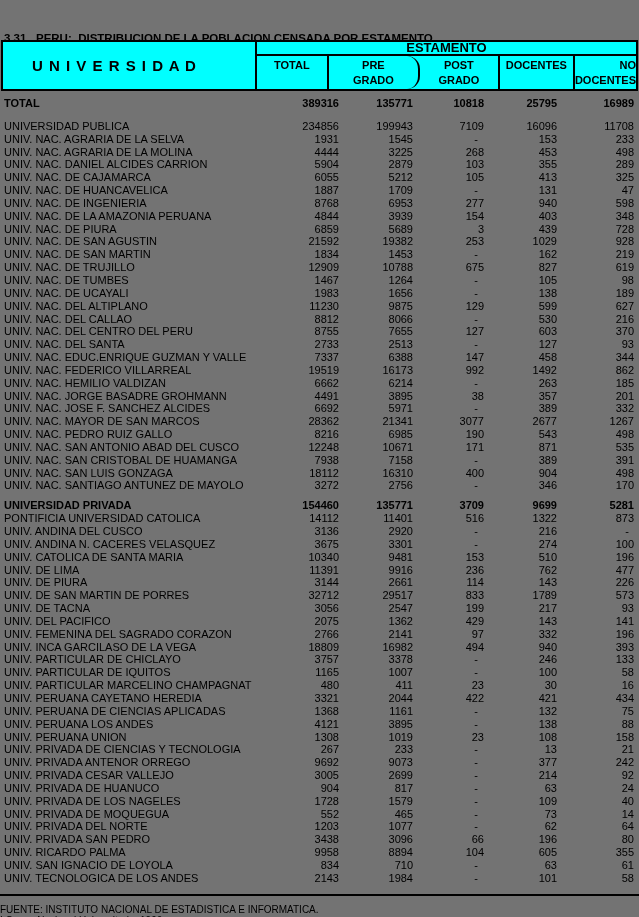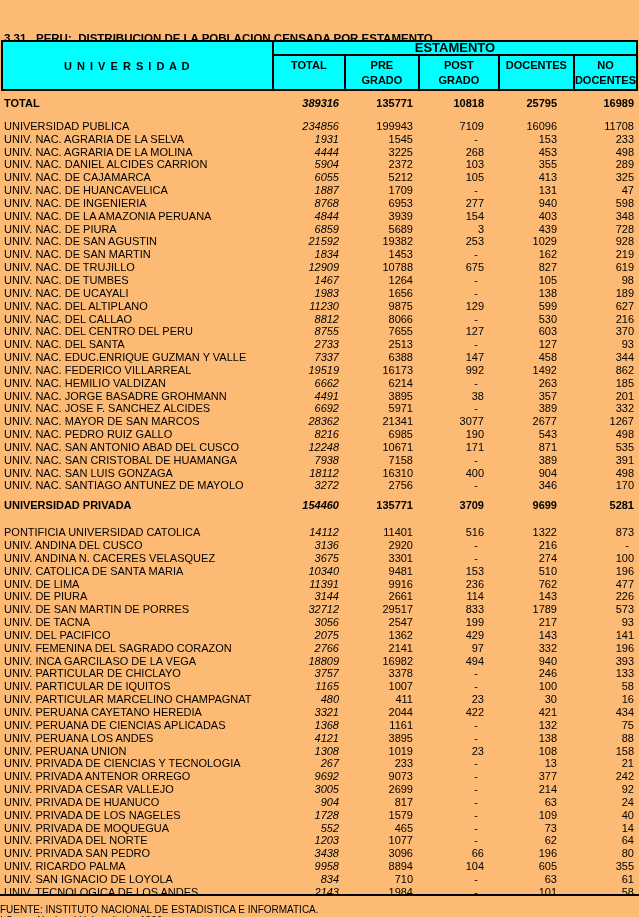--- a/index.html
+++ b/index.html
@@ -1,37 +1,37 @@
 <!DOCTYPE html>
 <html><head>
 <meta charset="utf-8">
 <style>
   html,body{margin:0;padding:0;background:#ffffff;}
   body{width:639px;height:917px;font-family:"Liberation Sans","DejaVu Sans",sans-serif;color:#000;}
-  .page{position:relative;width:639px;height:917px;overflow:hidden;background:#fdba74;}
+  .page{position:relative;width:639px;height:917px;overflow:hidden;background:#737373;}
 
   .title{position:absolute;left:4px;top:3px;font-size:11.5px;font-weight:bold;line-height:14px;white-space:pre;}
 
   .thead{position:absolute;left:1px;top:40px;width:637px;height:51px;box-sizing:border-box;
          background:#00FFFF;border:2px solid #000;display:flex;}
   .uni-cell{width:266px;box-sizing:content-box;border-right:2px solid #000;display:flex;align-items:center;
-            padding-left:29px;font-weight:bold;font-size:11px;letter-spacing:1px;margin-left:32px;}
+            padding-left:29px;font-weight:bold;font-size:15px;letter-spacing:1px;}
   .est-block{flex:1;display:flex;flex-direction:column;}
   .est-label{height:12px;border-bottom:2px solid #000;text-align:center;font-weight:bold;font-size:13px;line-height:12px;}
   .sub-cols{flex:1;display:flex;}
   .sub-col{box-sizing:border-box;border-right:2px solid #000;text-align:center;font-weight:bold;font-size:11px;
            line-height:15px;white-space:pre-line;padding-top:2px;}
-  .s0{width:72px;} .s1{width:74px;} .s2{width:80px;} .s3{width:75px;} .s4{flex:1;border-right:none;}
+  .s0{width:72px;} .s1{width:91px;border-radius:13px;} .s2{width:80px;} .s3{width:75px;} .s4{flex:1;border-right:none;text-align:right;}
 
   .tbody{position:absolute;left:0;top:91px;width:639px;}
   .row{display:flex;height:12.85px;line-height:12.85px;font-size:11px;white-space:nowrap;}
   .row.bold{font-weight:bold;}
   .name{width:267px;padding-left:4px;overflow:hidden;}
   .v{box-sizing:border-box;text-align:right;padding-right:4px;overflow:hidden;}
-  .v0{width:72px;font-style:italic;} .v1{width:74px;} .v2{width:71px;} .v3{width:75px;padding-right:6px;} .v4{width:76px;padding-right:5px;}
+  .v0{width:72px;} .v1{width:74px;} .v2{width:71px;} .v3{width:75px;padding-right:6px;} .v4{width:76px;padding-right:5px;}
   .v.dash{padding-right:10px;}
 
   .tfoot{position:absolute;left:0;top:894px;width:639px;border-top:2px solid #000;padding-top:9px;
          font-size:10px;line-height:10.5px;}
 </style>
 </head>
 <body>
 
 <div class="page">
 
@@ -86,21 +86,21 @@
         <div class="name">UNIV. NAC. AGRARIA DE LA MOLINA</div>
         <div class="v v0">4444</div>
         <div class="v v1">3225</div>
         <div class="v v2">268</div>
         <div class="v v3">453</div>
         <div class="v v4">498</div>
       </div>
       <div class="row">
         <div class="name">UNIV. NAC. DANIEL ALCIDES CARRION</div>
         <div class="v v0">5904</div>
-        <div class="v v1">2372</div>
+        <div class="v v1">2879</div>
         <div class="v v2">103</div>
         <div class="v v3">355</div>
         <div class="v v4">289</div>
       </div>
       <div class="row">
         <div class="name">UNIV. NAC. DE CAJAMARCA</div>
         <div class="v v0">6055</div>
         <div class="v v1">5212</div>
         <div class="v v2">105</div>
         <div class="v v3">413</div>
@@ -299,21 +299,21 @@
         <div class="v v4">170</div>
       </div>
       <div class="row bold" style="margin-top: 7px;">
         <div class="name">UNIVERSIDAD PRIVADA</div>
         <div class="v v0">154460</div>
         <div class="v v1">135771</div>
         <div class="v v2">3709</div>
         <div class="v v3">9699</div>
         <div class="v v4">5281</div>
       </div>
-      <div class="row" style="margin-top: 14px;">
+      <div class="row" style="margin-top: 0;">
         <div class="name">PONTIFICIA UNIVERSIDAD CATOLICA</div>
         <div class="v v0">14112</div>
         <div class="v v1">11401</div>
         <div class="v v2">516</div>
         <div class="v v3">1322</div>
         <div class="v v4">873</div>
       </div>
       <div class="row">
         <div class="name">UNIV. ANDINA DEL CUSCO</div>
         <div class="v v0">3136</div>

